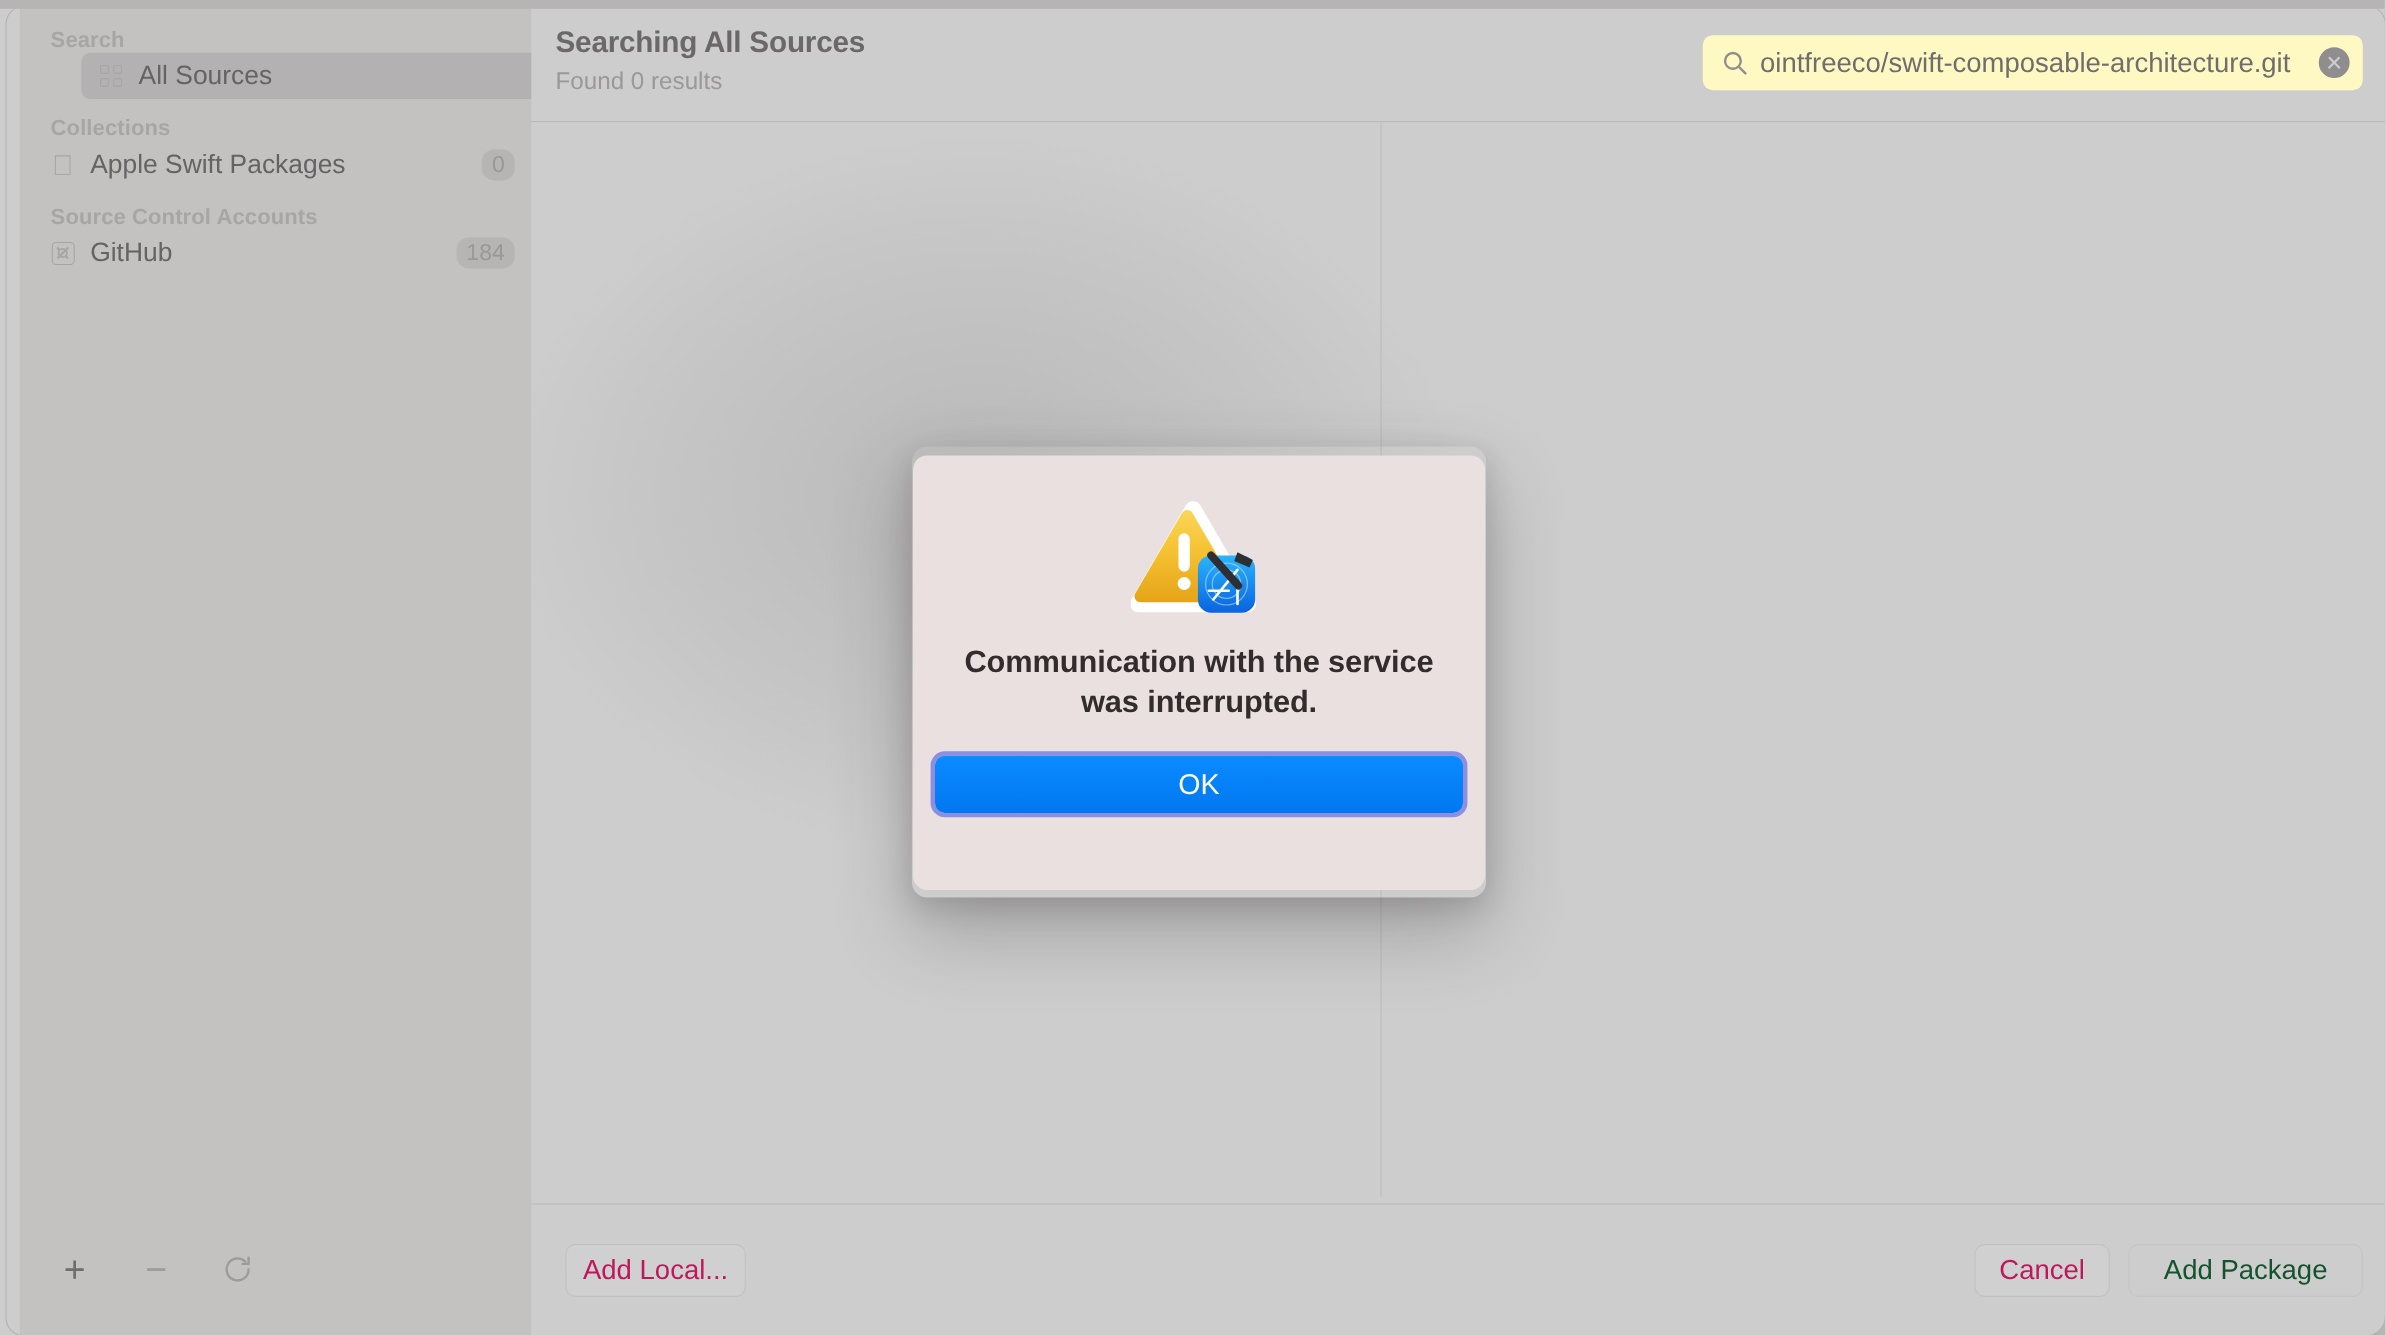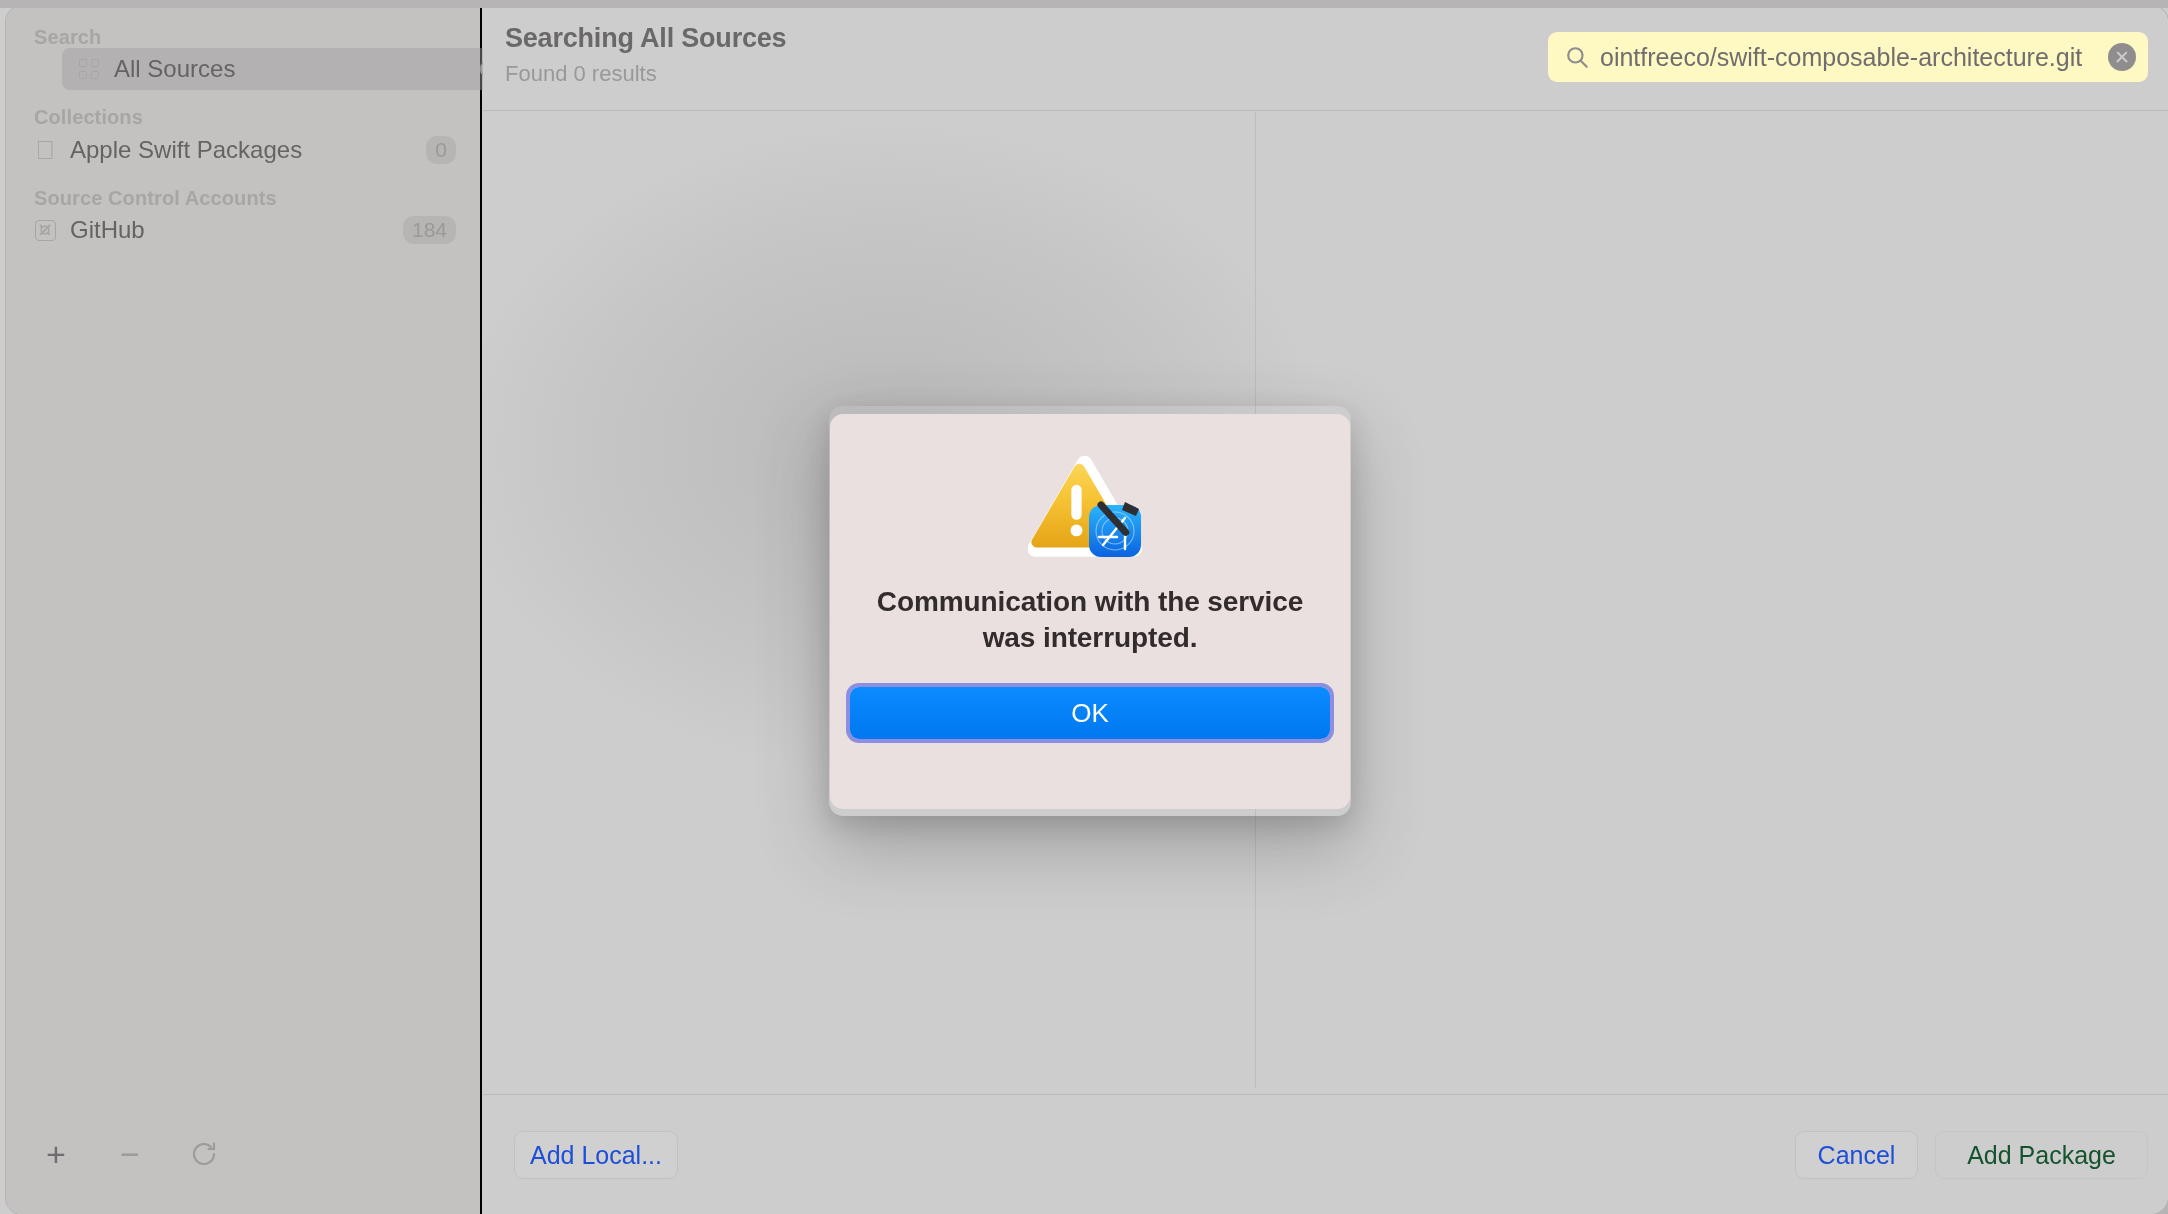--- a/index.html
+++ b/index.html
@@ -32,21 +32,21 @@
   }
   #backdrop-top {
     position: absolute; left: 0; top: 0;
     width: 2168px; height: 8px;
     background: #b6b4b4;
   }
 
   
   #sidebar {
     position: absolute;
-    left: 0; top: 0;
+    left: 12px; top: 0;
     width: 476px; height: 1208px;
     background: #c4c1c1;
     border-right: 2px solid #000000;
   }
   .side-group-header {
     font-size: 20px;
     font-weight: 700;
     color: #a8a5a5;
     letter-spacing: 0.1px;
     padding: 0 0 0 28px;
@@ -222,21 +222,21 @@
     border-top: 1px solid #bbbaba;
   }
   .btn {
     position: absolute;
     height: 48px;
     border-radius: 9px;
     background: rgba(212,211,211,0.55);
     border: 1px solid #c2c1c1;
     display: flex; align-items: center; justify-content: center;
     font-size: 25px;
-    color: #1d4ed8;
+    color: #be185d;
     padding: 0 18px;
     white-space: nowrap;
   }
   #btn-add-local  { left: 31px;  top: 36px; width: 164px; }
   #btn-cancel     { right: 256px; top: 36px; width: 123px; }
   #btn-add-package{ right: 26px; top: 36px; width: 213px; color: #14532d; border-color: #c6c5c5; background: rgba(208,207,207,0.45); }
 
   
   #modal-shadow {
     position: absolute;

